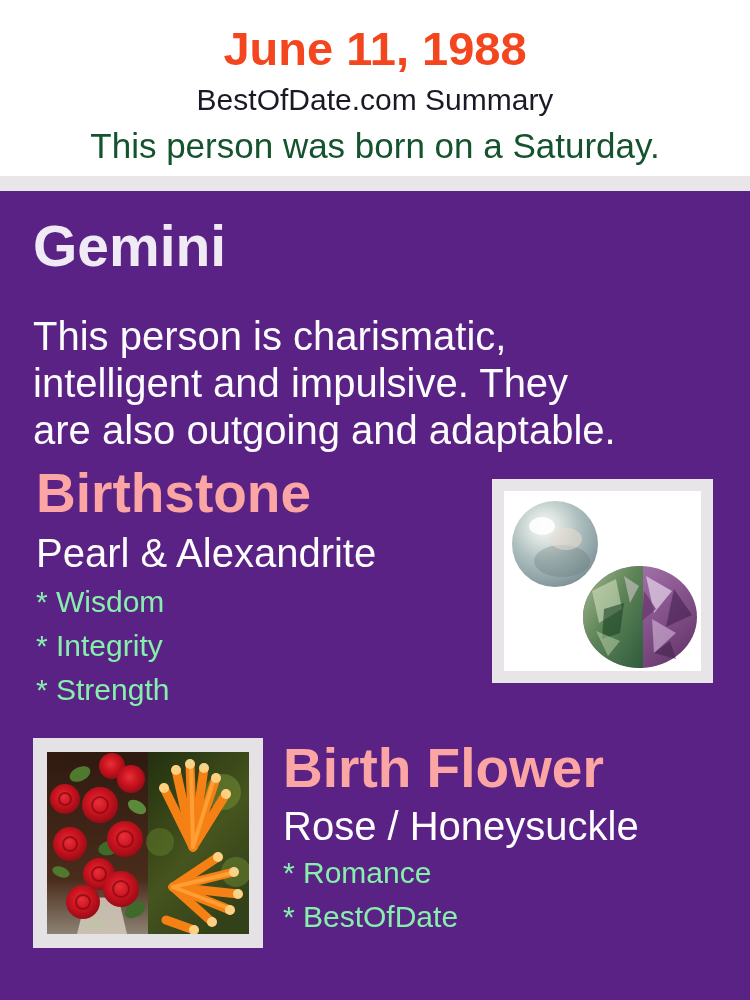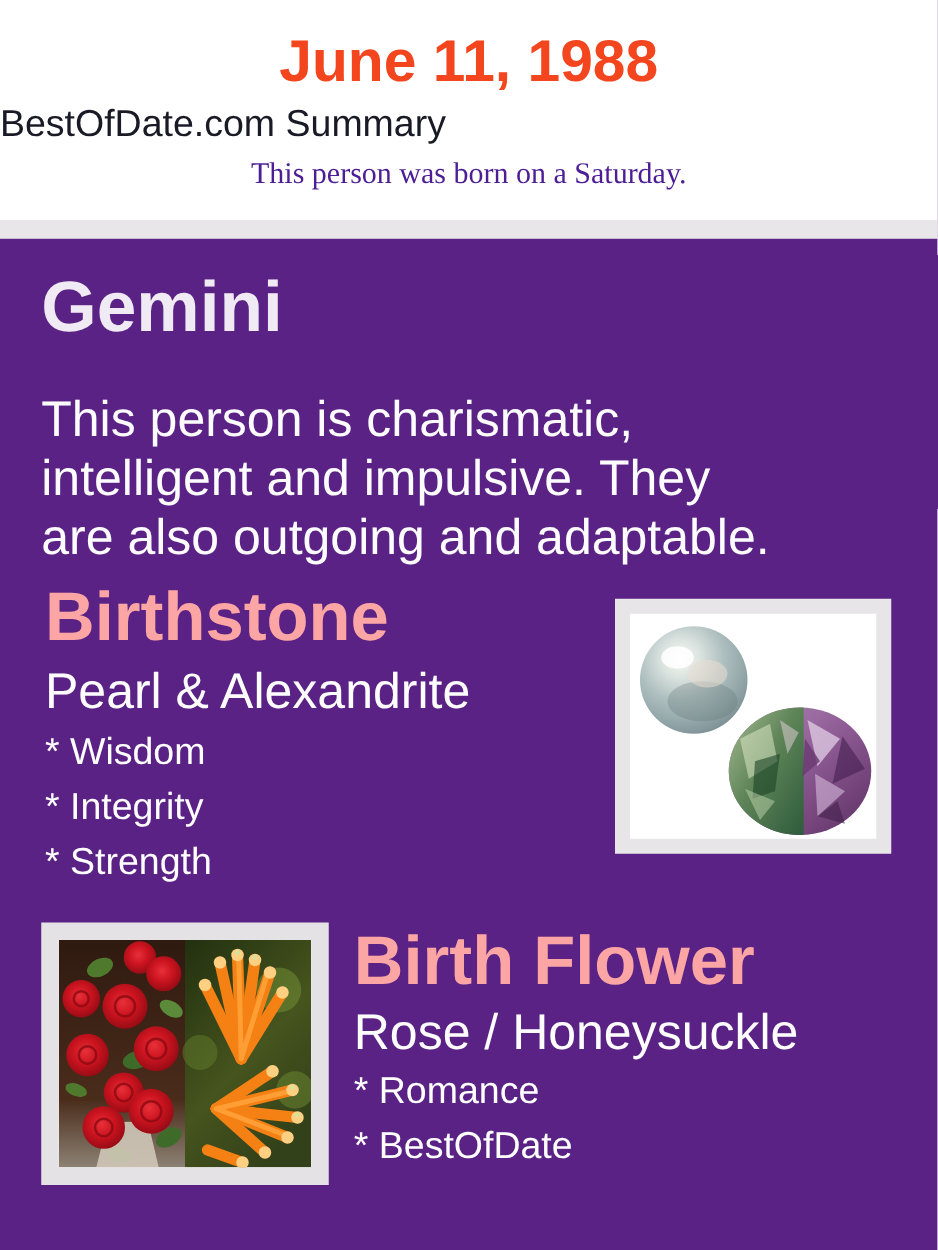--- a/index.html
+++ b/index.html
@@ -6,44 +6,44 @@
   .page{
     position:relative;width:750px;height:1000px;overflow:hidden;
     background:#ffffff;font-family:"Liberation Sans", sans-serif;
   }
   
   .hdr-date{
     position:absolute;top:21px;left:0;width:100%;text-align:center;
     font-size:47px;font-weight:bold;color:#f3461e;letter-spacing:0px;
   }
   .hdr-site{
-    position:absolute;top:83px;left:0;width:100%;
+    position:absolute;top:83px;left:0;width:100%;text-align:center;
     font-size:30px;font-weight:400;color:#1a1a26;
   }
   .hdr-week{
     position:absolute;top:126px;left:0;width:100%;text-align:center;
-    font-size:24px;font-weight:400;color:#4c1d95;font-family:Liberation Serif, serif;
+    font-size:35px;font-weight:400;color:#14532d;
   }
   .divider{
     position:absolute;top:176px;left:0;width:100%;height:15px;background:#e9e6e9;
   }
   
   .panel{
     position:absolute;top:191px;left:0;width:100%;height:809px;background:#5b2285;padding-left:22px;
   }
   .panel .abs{position:absolute;}
   .sign-title{
     left:33px;top:24px;font-size:57px;font-weight:bold;color:#efeaf3;line-height:1.1;
   }
   .sign-desc{
     left:33px;top:103px;font-size:40px;font-weight:400;color:#fcfbfd;line-height:47px;margin-top:19px;
   }
   .sec-title{font-size:55px;font-weight:bold;color:#fca5a5;line-height:1.05;}
   .sec-sub{font-size:40px;font-weight:400;color:#fdfdfe;line-height:1.1;}
-  .trait{font-size:30px;font-weight:400;color:#ffffff;line-height:1.1;}
+  .trait{font-size:30px;font-weight:400;color:#86efac;line-height:1.1;}
 
   .bs-title{left:36px;top:274px;}
   .bs-sub{left:36px;top:340px;text-align:right;}
   .bs-t0{left:36px;top:394px;}
   .bs-t1{left:36px;top:438px;}
   .bs-t2{left:36px;top:482px;}
 
   .bf-title{left:283px;top:549px;}
   .bf-sub{left:283px;top:613px;}
   .bf-t0{left:283px;top:665px;}

